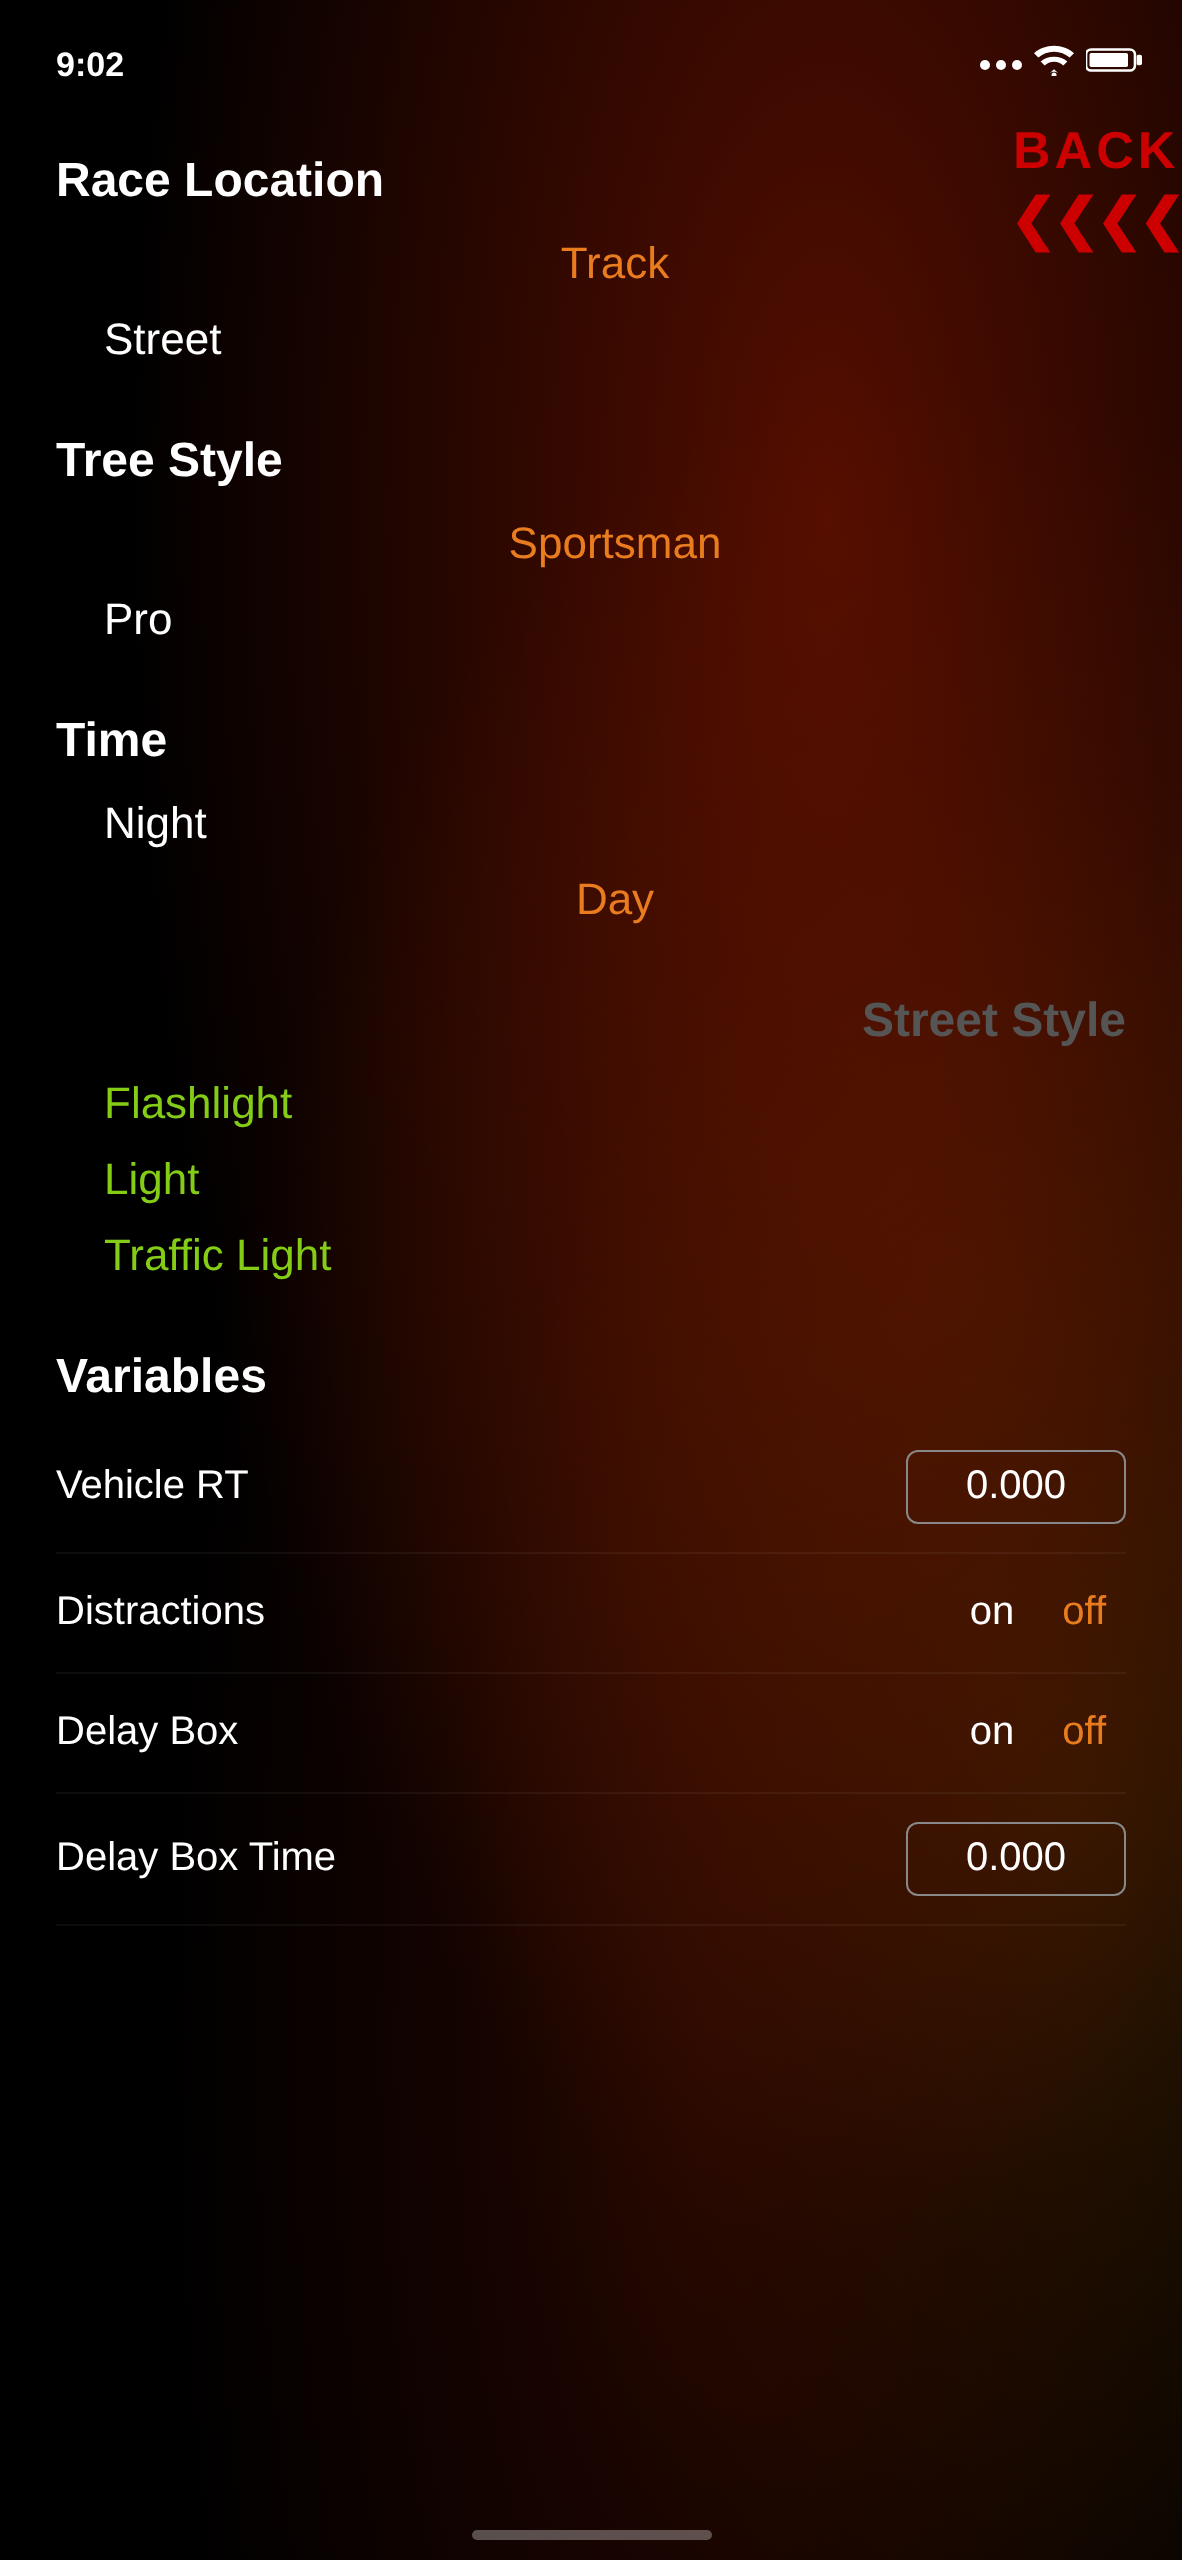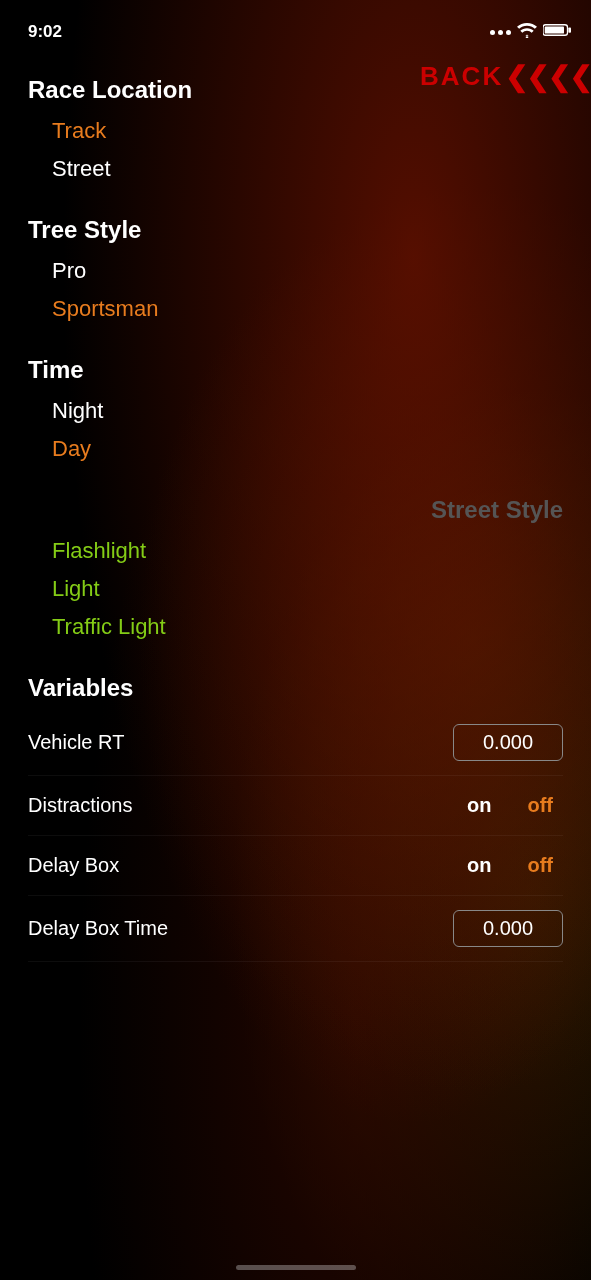--- a/index.html
+++ b/index.html
@@ -65,20 +65,21 @@
       position: absolute;
       top: 60px;
       right: 0;
       background: transparent;
       border: none;
       cursor: pointer;
       display: flex;
       align-items: center;
       gap: 2px;
       z-index: 2;
+      flex-direction: column;
     }
 
     .back-text {
       color: #cc0000;
       font-size: 26px;
       font-weight: 900;
       letter-spacing: 2px;
     }
 
     .back-arrows {
@@ -99,20 +100,21 @@
 
     
     .list-item {
       font-size: 22px;
       padding: 6px 0 6px 24px;
       cursor: pointer;
     }
 
     .list-item.selected {
       color: #e87c1e;
+      text-align: center;
     }
 
     .list-item.normal {
       color: #ffffff;
     }
 
     .list-item.dimmed {
       color: #84cc16;
     }
 
@@ -137,22 +139,21 @@
       color: #fff;
       font-size: 20px;
       padding: 6px 14px;
       width: 110px;
       text-align: center;
     }
 
     .toggle-group {
       display: flex;
       align-items: center;
-      gap: 16px;
-      font-weight: bold;
+      gap: 4px;
     }
 
     .toggle-option {
       font-size: 20px;
       padding: 4px 10px;
       cursor: pointer;
       border-radius: 4px;
     }
 
     .toggle-option.active-off {
@@ -214,22 +215,22 @@
 <div class="content">
 
   <div>
     <div class="section-heading">Race Location</div>
     <div class="list-item selected">Track</div>
     <div class="list-item normal">Street</div>
   </div>
 
   <div>
     <div class="section-heading">Tree Style</div>
+    <div class="list-item selected">Sportsman</div>
     <div class="list-item normal">Pro</div>
-    <div class="list-item selected">Sportsman</div>
   </div>
 
   <div>
     <div class="section-heading">Time</div>
     <div class="list-item normal">Night</div>
     <div class="list-item selected">Day</div>
   </div>
 
   <div>
     <div class="section-heading" style="color:#555; font-weight:700;text-align:right;">Street Style</div>

